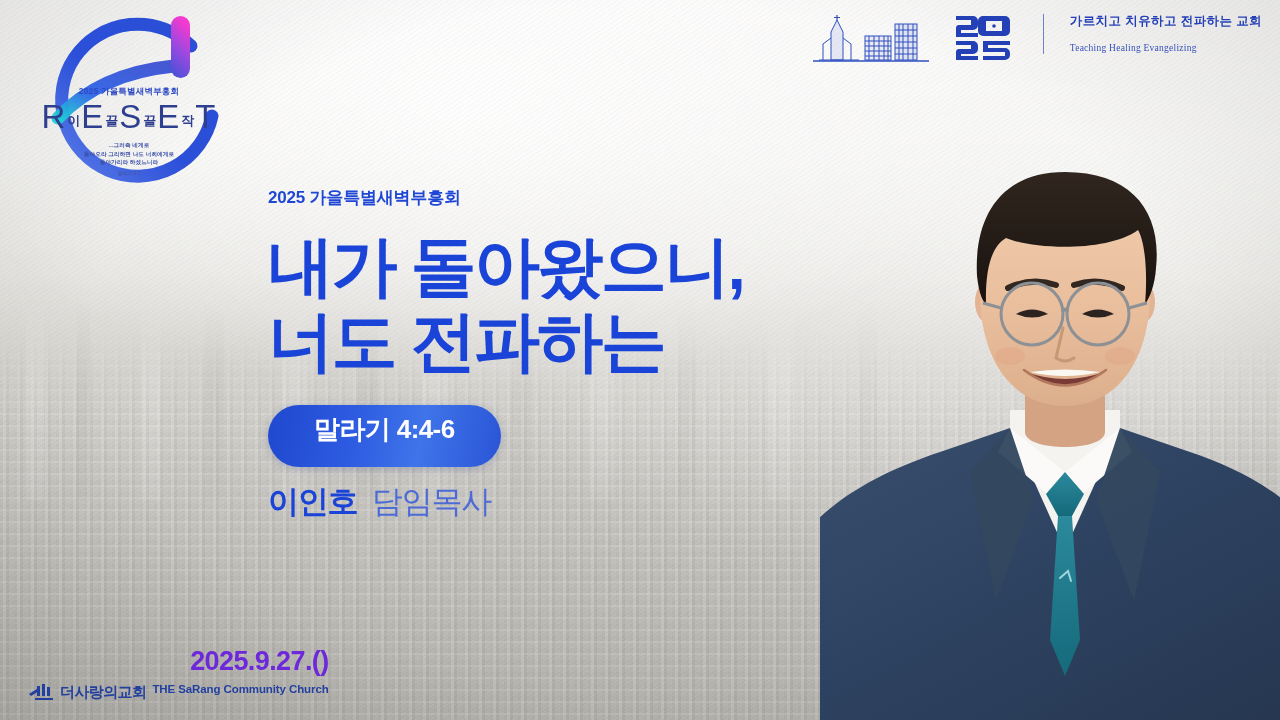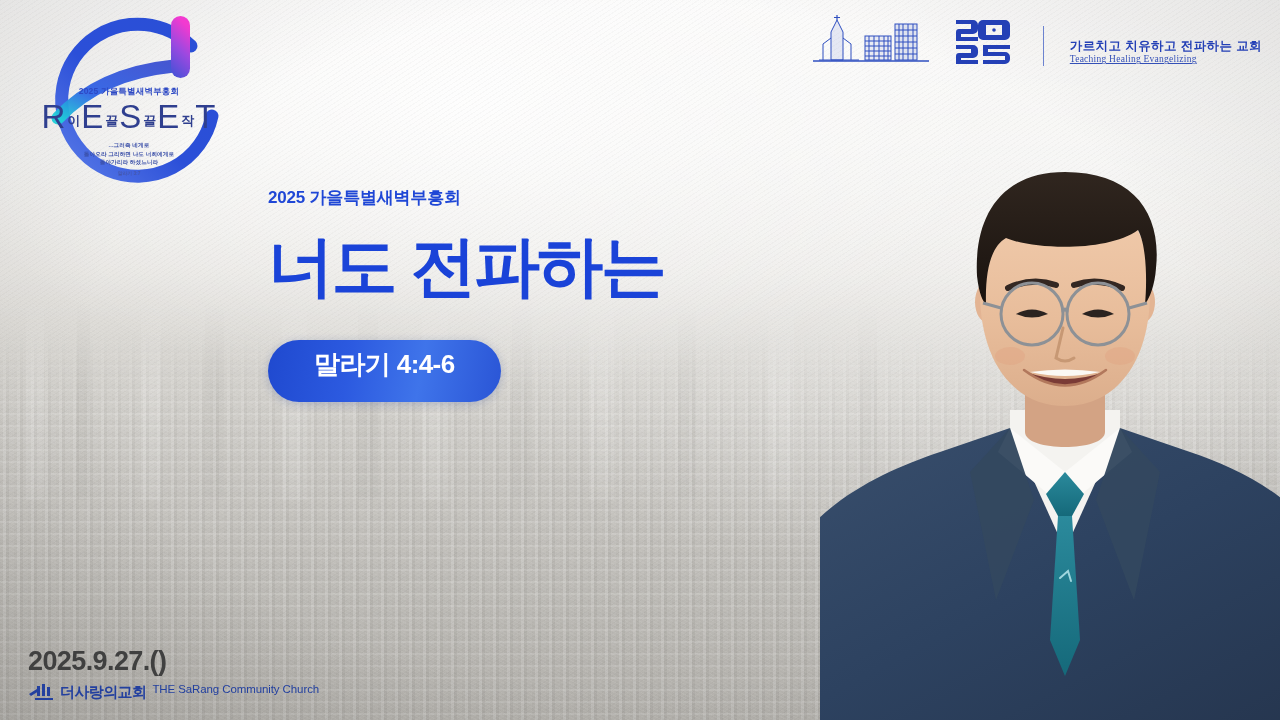--- a/index.html
+++ b/index.html
@@ -105,73 +105,73 @@
   .emblem-reset .ko  { font-size:13px; line-height:1; position:relative; top:-3px; margin:0 1px; font-weight:600; }
   .emblem-verse {
     margin-top:8px; font-size:5.6px; line-height:1.55; color:#3a4fa8;
     text-align:center; font-weight:600; white-space:pre-line; letter-spacing:.1px;
   }
   .emblem-ref { margin-top:3px; font-size:4.8px; color:#4457ad; font-weight:700; }
 
   
   .church-id {
     position:absolute; right:18px; top:14px;
-    display:flex; align-items:flex-end; gap:26px;
+    display:flex; align-items:flex-start; gap:26px;
   }
   .church-art { display:block; }
   .church-2025 { display:block; }
   .church-divider { width:1px; height:40px; background:#3f5ec4; opacity:.75; }
   .church-words { line-height:1.22; }
   .church-ko {
     font-size:12.5px; font-weight:700; color:#2440b6; letter-spacing:.4px; white-space:nowrap;
   }
   .church-en {
     font-family:"Liberation Serif", serif;
-    font-size:9.5px; color:#3450b8; letter-spacing:.25px; white-space:nowrap; margin-top:0;text-decoration:underline;
+    font-size:9.5px; color:#3450b8; letter-spacing:.25px; white-space:nowrap; margin-top:14px;
   }
 
   
   .main {
     position:absolute; left:268px; top:186px; width:620px;
   }
   .eyebrow {
     font-size:17px; font-weight:700; color:#1f47d6; letter-spacing:-.2px;
     margin-bottom:20px;
   }
   .headline {
     font-size:66px; font-weight:800; color:#1a43d8;
     line-height:1.14; letter-spacing:-2.6px; white-space:nowrap;
   }
   .headline .l2 { display:block; }
 
   .verse-badge {
-    display:inline-block; margin-top:36px;
+    display:inline-block; margin-top:26px;
     padding:7px 46px 20px;
     border-radius:999px;
     background:linear-gradient(100deg, #1f49cf 0%, #2c5ae0 35%, #3f74ea 65%, #2a55d6 100%);
     color:#ffffff; font-size:26px; font-weight:700; letter-spacing:-.6px;
     box-shadow:0 2px 10px rgba(20,45,130,.22);
   }
   .speaker {
     margin-top:14px;
     font-size:31px; letter-spacing:-1.2px; white-space:nowrap;
   }
   .speaker .name  { color:#1a43d8; font-weight:800; }
   .speaker .title { color:#4d6bd6; font-weight:500; margin-left:7px; }
 
   
   .footer { position:absolute; left:28px; bottom:18px; }
   .footer-date {
-    font-size:27px; font-weight:800; color:#404040; letter-spacing:-.6px;
+    font-size:27px; font-weight:800; color:#6d28d9; letter-spacing:-.6px;text-align:right;
   }
   .footer-church {
     display:flex; align-items:flex-start; gap:6px; margin-top:6px;
   }
   .footer-ko { font-size:15px; font-weight:800; color:#23409f; letter-spacing:-.6px; }
-  .footer-en { font-size:11.5px; font-weight:400; color:#23409f; letter-spacing:-.1px; }
+  .footer-en { font-size:11.5px; font-weight:700; color:#23409f; letter-spacing:-.1px; }
 
   
   .portrait {
     position:absolute; right:-10px; bottom:0; width:470px; height:640px;
   }
   .portrait svg { display:block; width:100%; height:100%; }
 </style>
 </head>
 <body>
 
@@ -257,23 +257,28 @@
     <div class="church-divider"></div>
     <div class="church-words">
       <div class="church-ko">가르치고 치유하고 전파하는 교회</div>
       <div class="church-en">Teaching Healing Evangelizing</div>
     </div>
   </div>
 
   <div class="main">
     <div class="eyebrow">2025 가을특별새벽부흥회</div>
     <div class="headline">
+      <span class="l1">내가 돌아왔으니,</span>
       <span class="l2">너도 전파하는</span>
     </div>
     <div class="verse-badge">말라기 4:4-6</div>
+    <div class="speaker">
+      <span class="name">이인호</span>
+      <span class="title">담임목사</span>
+    </div>
   </div>
 
   <div class="portrait">
     <svg viewBox="0 0 470 640" preserveAspectRatio="xMidYMax meet">
       <defs>
         <linearGradient id="suitG" x1="0" y1="0" x2="1" y2="1">
           <stop offset="0%" stop-color="#394f6d"></stop>
           <stop offset="50%" stop-color="#2d4260"></stop>
           <stop offset="100%" stop-color="#25354e"></stop>
         </linearGradient>

